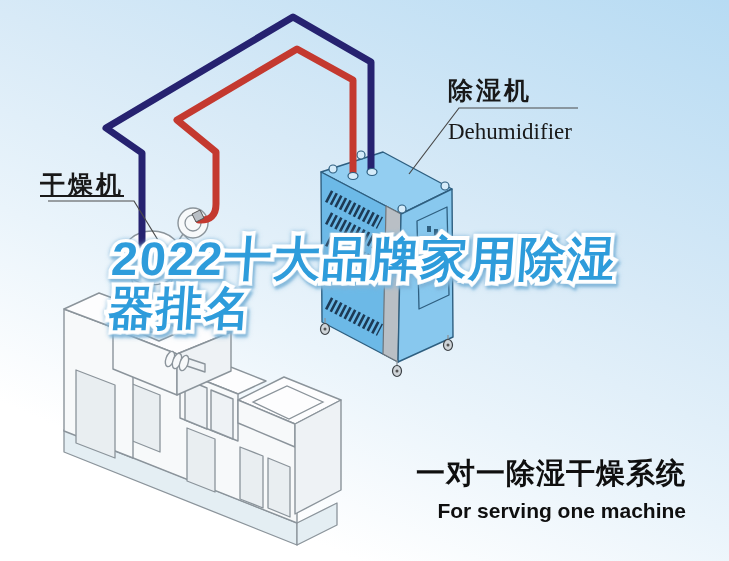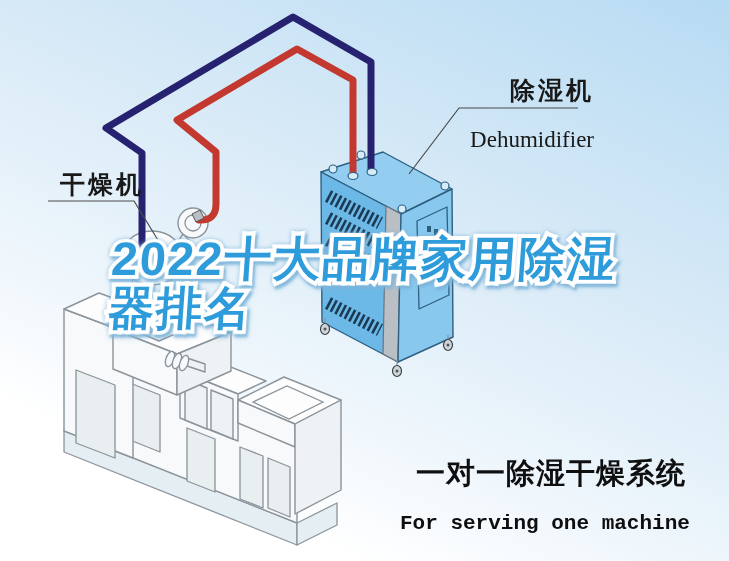--- a/index.html
+++ b/index.html
@@ -27,40 +27,40 @@
   .fitting{fill:#d6ecfa;stroke:var(--dh-stroke);stroke-width:1.2;}
   .wheel{fill:#cfd4d8;stroke:#3c4146;stroke-width:1.2;}
   .panel{fill:none;stroke:var(--dh-stroke);stroke-width:1.3;stroke-linejoin:round;}
 
   .pipe{fill:none;stroke-width:7;stroke-linejoin:round;stroke-linecap:round;}
   .pipe-hot{stroke:var(--pipe-hot);}
   .pipe-cold{stroke:var(--pipe-cold);}
   .pointer{fill:none;stroke:var(--label-line);stroke-width:1.2;}
 
   
-  .callout{position:absolute;color:#191919;text-align:right;}
+  .callout{position:absolute;color:#191919;text-align:left;}
   .callout .zh{font-weight:bold;font-size:25px;letter-spacing:3px;white-space:nowrap;}
-  .callout .en{font-family:"Liberation Serif",serif;font-size:23px;margin-top:20px;white-space:nowrap;}
-  .callout-hopper{left:40px;top:168px;width:104px;}
+  .callout .en{font-family:"Liberation Serif",serif;font-size:23px;margin-top:12px;white-space:nowrap;}
+  .callout-hopper{left:40px;top:168px;width:104px;text-decoration:underline;}
   .callout-dehum{left:448px;top:74px;width:146px;}
 
   
   .main-title{position:absolute;left:110px;top:234px;transform:skewX(-4deg);
     font-weight:bold;letter-spacing:2px;line-height:1.06;}
   .t-line{position:relative;white-space:nowrap;}
   .t-line1{font-size:47px;}
   .t-line2{font-size:46px;}
   .layer-stroke{color:var(--title-blue);-webkit-text-stroke:8px #ffffff;
     filter:drop-shadow(2px 3px 1px rgba(125,180,216,.75)) drop-shadow(0 0 2px rgba(125,180,216,.85));}
   .layer-fill{position:absolute;left:0;top:0;color:var(--title-blue);}
 
   
   .caption{position:absolute;left:400px;top:454px;width:286px;text-align:right;color:#0f0f0f;}
   .caption .zh{font-size:29px;font-weight:bold;letter-spacing:1px;white-space:nowrap;}
-  .caption .en{font-family:Liberation Mono, monospace;font-size:21px;font-weight:bold;margin-top:18px;white-space:nowrap;}
+  .caption .en{font-family:Liberation Sans, sans-serif;font-size:21px;font-weight:bold;margin-top:5px;white-space:nowrap;}
 </style>
 </head>
 <body>
 
 <div class="stage">
 
   <svg width="729" height="561" viewBox="0 0 729 561">
 
     <g>
 

